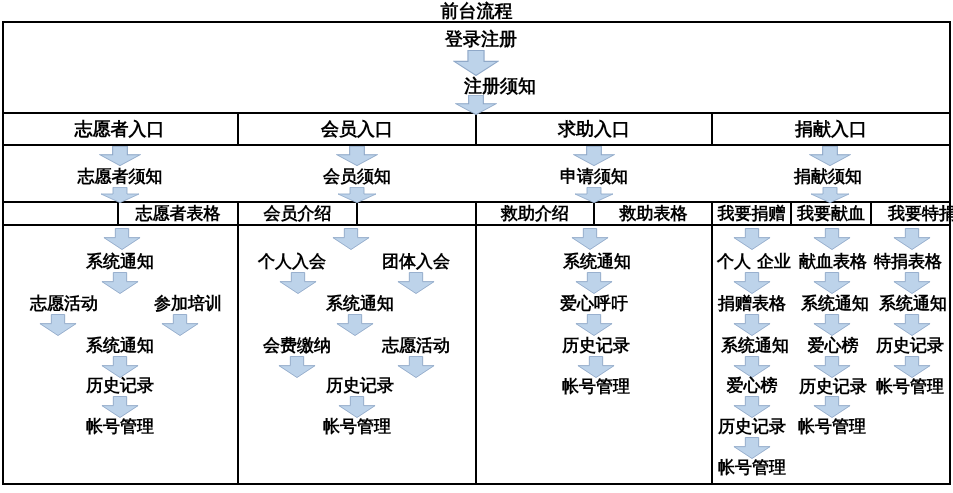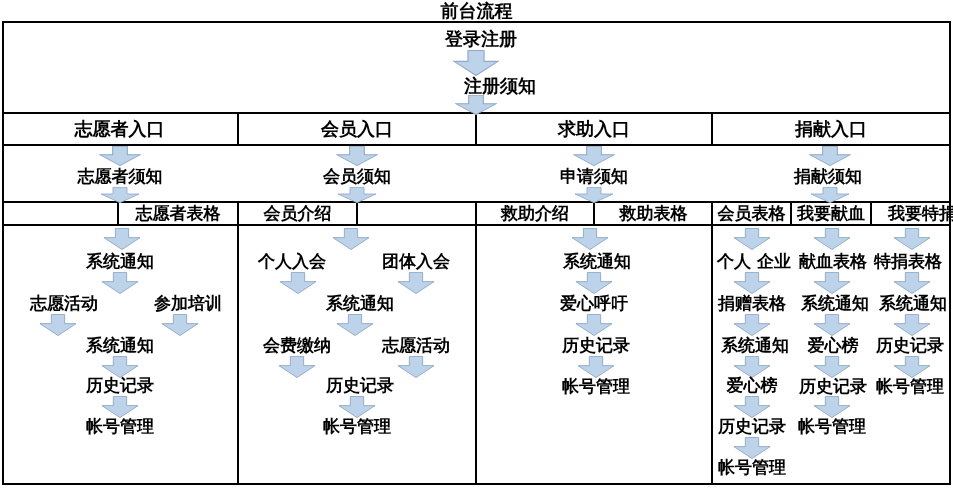--- a/index.html
+++ b/index.html
@@ -119,21 +119,21 @@
   <div class="ar sm" style="left:830px;top:187px;">
       <svg viewBox="0 0 40 24" preserveAspectRatio="none">
         <use href="#arw"></use>
       </svg>
     </div>
 
   <div class="scell" style="left:119px;width:118px;">志愿者表格</div>
   <div class="scell" style="left:239px;width:117px;">会员介绍</div>
   <div class="scell" style="left:477px;width:116px;">救助介绍</div>
   <div class="scell" style="left:595px;width:117px;">救助表格</div>
-  <div class="scell" style="left:713px;width:77px;">会员表格</div>
+  <div class="scell" style="left:713px;width:77px;">我要捐赠</div>
   <div class="scell" style="left:792px;width:78px;">我要献血</div>
   <div class="scell" style="left:872px;width:100px;">我要特捐</div>
 
   <div class="flowcol" style="left:0;width:238px;">
     <div class="ar" style="left:122px;top:3px;">
         <svg viewBox="0 0 40 24" preserveAspectRatio="none">
           <use href="#arw"></use>
         </svg>
       </div>
     <div class="fl" style="left:120px;top:28px;">系统通知</div>

